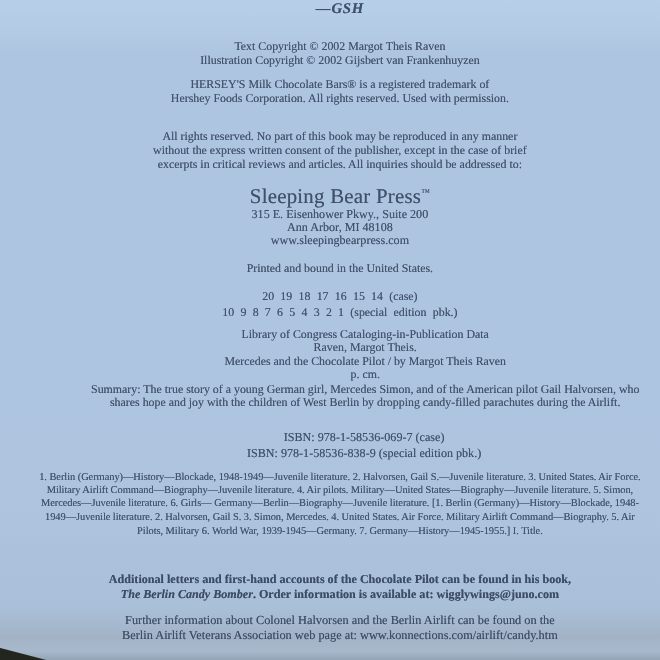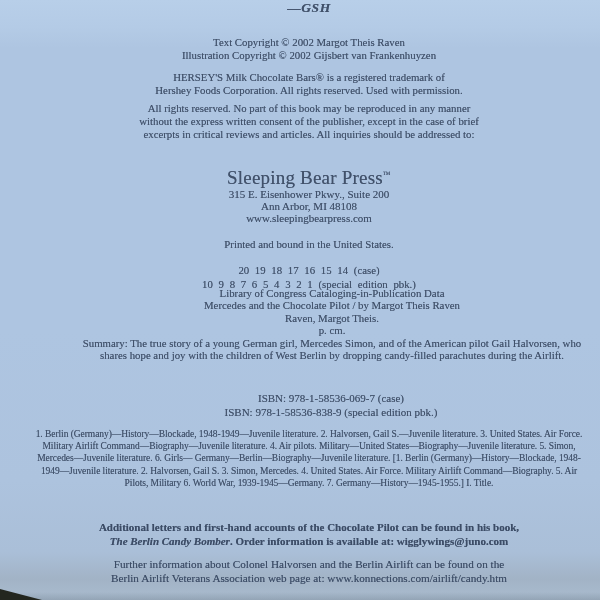--- a/index.html
+++ b/index.html
@@ -11,28 +11,28 @@
       #a2b3c6 96.5%, #aabccf 100%);
     font-family:"Liberation Serif", serif;
     color:#41516a;
   }
   .content{position:absolute;inset:0;margin-left:18px;}
   .sec{position:absolute;left:0;right:0;}
   .line{text-align:center;white-space:nowrap;text-shadow:0 0 .5px rgba(62,78,104,.65);}
   .gsh{top:0;font-size:13.5px;font-style:italic;letter-spacing:.6px;font-weight:bold;}
   .copyright{top:36px;font-size:10.8px;line-height:12.9px;}
   .trademark{top:71px;font-size:10.8px;line-height:12.9px;}
-  .rights{top:102px;font-size:10.8px;line-height:12.9px;}
+  .rights{top:118px;font-size:10.8px;line-height:12.9px;}
   .publisher{top:163px;}
   .pub-name{font-size:19px;line-height:23px;letter-spacing:.2px;font-family:Liberation Serif, serif;}
   .pub-tm{font-size:8px;vertical-align:super;}
   .pub-addr{font-size:11px;line-height:11.8px;}
   .printed{top:238px;font-size:10.8px;}
   .runs{top:264px;font-size:10.8px;line-height:13.6px;word-spacing:3px;}
-  .loc{top:287px;font-size:10.8px;line-height:12.4px;padding-left:46px;}
+  .loc{top:298px;font-size:10.8px;line-height:12.4px;padding-left:46px;}
   .isbn{top:392px;font-size:11px;line-height:13.6px;padding-left:44px;}
   .catalog{top:428px;font-size:9.5px;line-height:12.2px;letter-spacing:-.06px;}
   .catnums{top:497px;font-size:10.8px;}
   .catnums .num{display:inline-block;margin:0 16px;}
   .additional{top:521px;font-size:11px;line-height:13.8px;font-weight:bold;color:#3c4c66;}
   .additional .booktitle{font-style:italic;text-align:right;}
   .further{top:557px;font-size:11.2px;line-height:14.2px;font-weight:normal;color:#3c4c66;}
   .bottom-band{position:absolute;left:0;right:0;bottom:0;height:8px;
     background:linear-gradient(180deg,rgba(110,125,140,0),rgba(110,125,140,.38));}
   .corner-shadow{position:absolute;left:0;bottom:0;width:42px;height:11px;
@@ -75,22 +75,22 @@
       <div class="line">Printed and bound in the United States.</div>
     </div>
 
     <div class="sec runs">
       <div class="line">20 19 18 17 16 15 14 (case)</div>
       <div class="line">10 9 8 7 6 5 4 3 2 1 (special edition pbk.)</div>
     </div>
 
     <div class="sec loc">
       <div class="line">Library of Congress Cataloging-in-Publication Data</div>
+      <div class="line">Raven, Margot Theis.</div>
       <div class="line">Mercedes and the Chocolate Pilot / by Margot Theis Raven</div>
-      <div class="line">Raven, Margot Theis.</div>
       <div class="line">p. cm.</div>
       <div class="line">Summary: The true story of a young German girl, Mercedes Simon, and of the American pilot Gail Halvorsen, who</div>
       <div class="line">shares hope and joy with the children of West Berlin by dropping candy-filled parachutes during the Airlift.</div>
     </div>
 
     <div class="sec isbn">
       <div class="line">ISBN: 978-1-58536-069-7 (case)</div>
       <div class="line">ISBN: 978-1-58536-838-9 (special edition pbk.)</div>
     </div>
 

